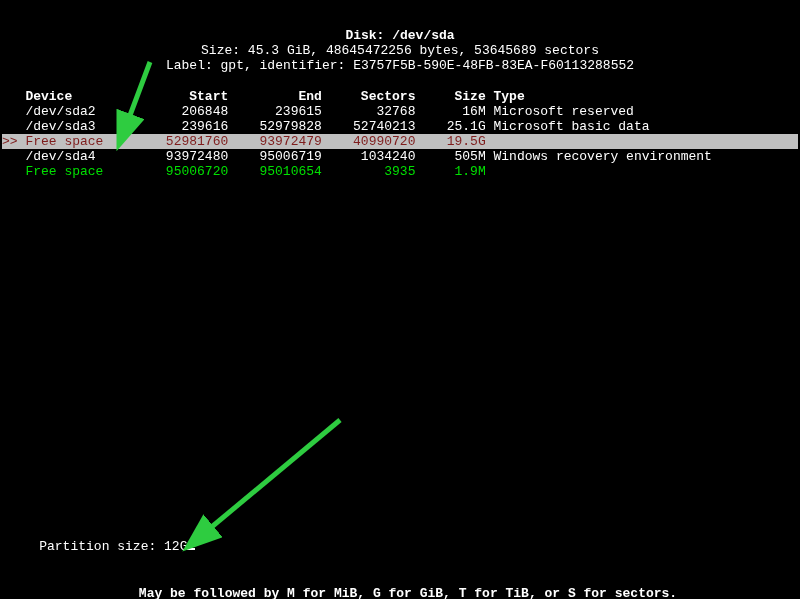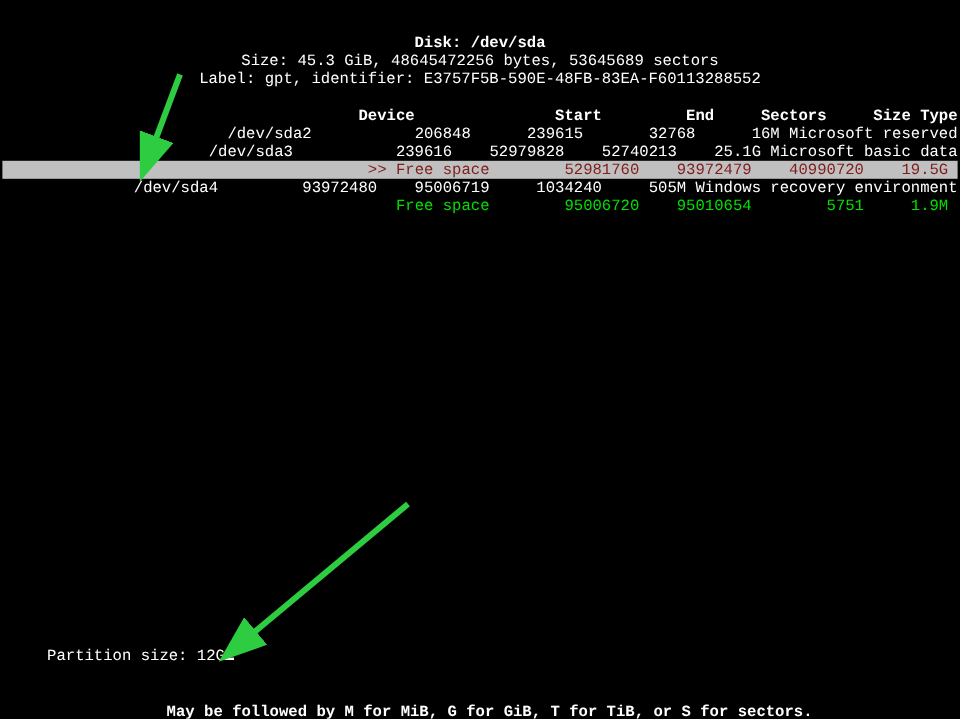--- a/index.html
+++ b/index.html
@@ -18,21 +18,20 @@
     height: 100%;
     padding: 8px 2px 2px 2px;
     position: relative;
     margin-top: 20px;
   }
   .center { text-align: center; }
   .header-line { white-space: pre; line-height: 15px; }
   .bold { font-weight: bold; }
   .table-area {
     margin-top: 16px;
-    text-align: right;
   }
   .row {
     white-space: pre;
     line-height: 15px;
     font-family: "Courier New", monospace;
   }
   .selected {
     background: #c0c0c0;
     color: #7f1d1d;
   }
@@ -76,21 +75,21 @@
     <div class="header-line">Label: gpt, identifier: E3757F5B-590E-48FB-83EA-F60113288552</div>
   </div>
 
   <div class="table-area">
     <div class="row bold" id="header-row">   Device               Start         End     Sectors     Size Type</div>
     <div id="rows">
         <div class="row">   /dev/sda2           206848      239615       32768      16M Microsoft reserved</div>
         <div class="row">   /dev/sda3           239616    52979828    52740213    25.1G Microsoft basic data</div>
         <div class="row selected">&gt;&gt; Free space        52981760    93972479    40990720    19.5G </div>
         <div class="row">   /dev/sda4         93972480    95006719     1034240     505M Windows recovery environment</div>
-        <div class="row green">   Free space        95006720    95010654        5751     1.9M </div>
+        <div class="row green">   Free space        95006720    95010654        3935     1.9M </div>
       </div>
   </div>
 
   <div class="prompt-area">
     <span>Partition size: </span><span>12G</span><span class="cursor"></span>
   </div>
 
   <div class="hint-area">May be followed by M for MiB, G for GiB, T for TiB, or S for sectors.</div>
 
   <svg class="annotation" width="800" height="599">

